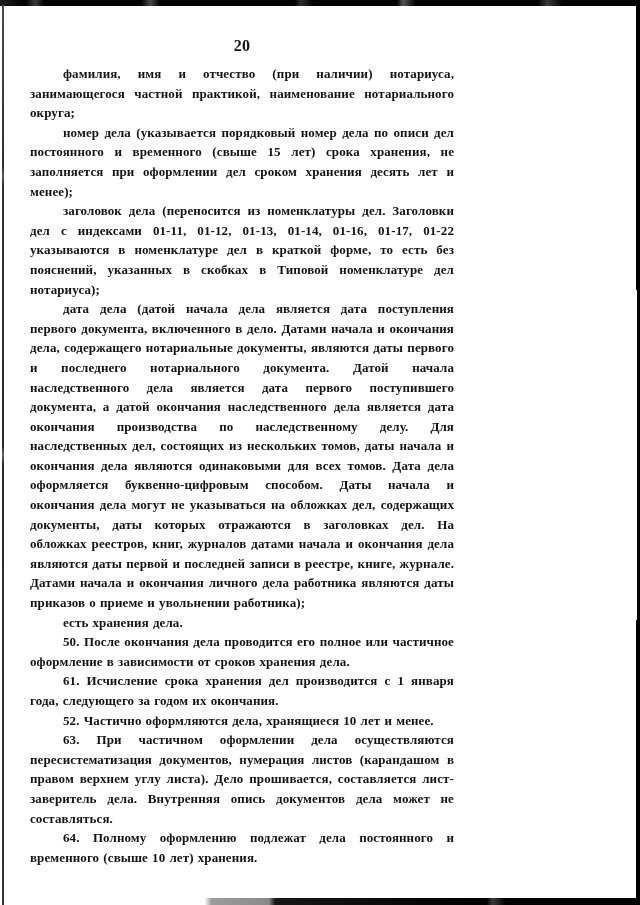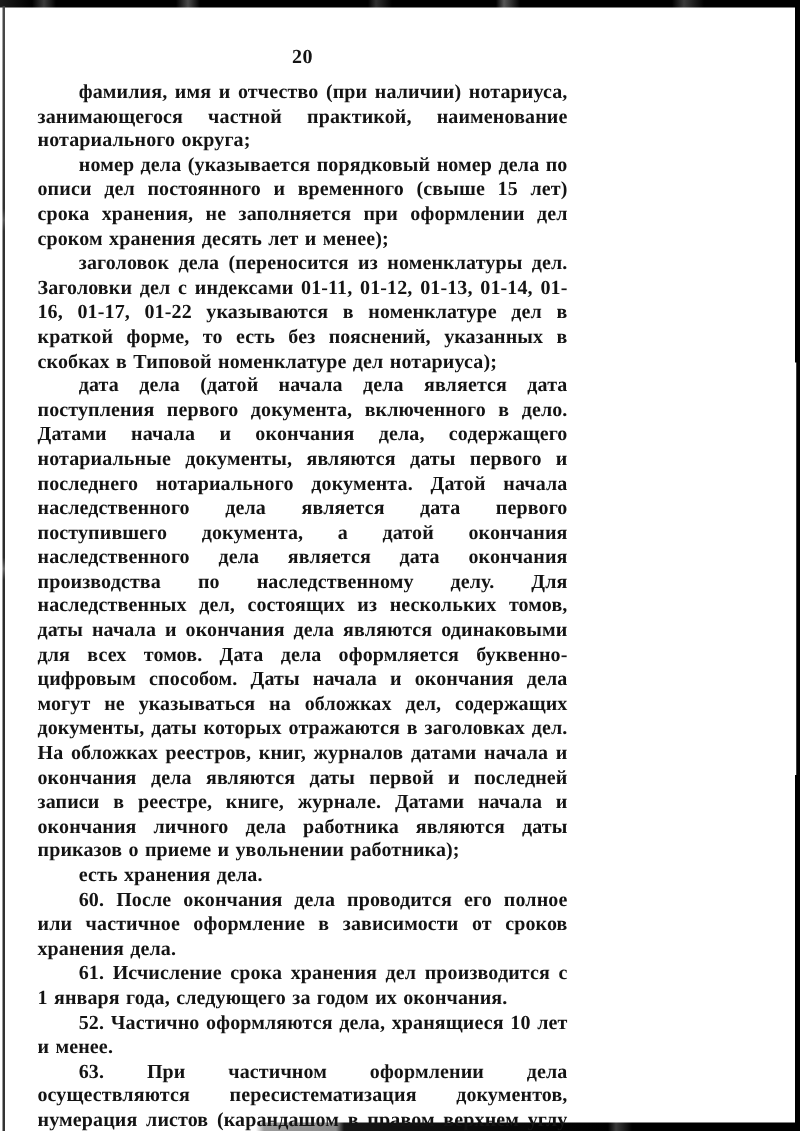--- a/index.html
+++ b/index.html
@@ -67,21 +67,21 @@
   }
   .page-number {
     text-align: center;
     font-size: 16px;
     line-height: 19px;
     margin: 0 0 9px 0;
     letter-spacing: 0.3px;
   }
   .body-text p {
     margin: 0;
-    font-size: 16px;
+    font-size: 13px;
     line-height: 19.6px;
     text-align: justify;
     text-indent: 33px;
     letter-spacing: 0.1px;
     word-spacing: 0.06em;
   }
 </style>
 </head>
 <body>
 
@@ -91,18 +91,19 @@
 <div class="edge-bottom"></div>
 
 <div class="content">
   <div class="page-number">20</div>
   <div class="body-text">
     <p>фамилия, имя и отчество (при наличии) нотариуса, занимающегося частной практикой, наименование нотариального округа;</p>
     <p>номер дела (указывается порядковый номер дела по описи дел постоянного и временного (свыше 15 лет) срока хранения, не заполняется при оформлении дел сроком хранения десять лет и менее);</p>
     <p>заголовок дела (переносится из номенклатуры дел. Заголовки дел с индексами 01-11, 01-12, 01-13, 01-14, 01-16, 01-17, 01-22 указываются в номенклатуре дел в краткой форме, то есть без пояснений, указанных в скобках в Типовой номенклатуре дел нотариуса);</p>
     <p>дата дела (датой начала дела является дата поступления первого документа, включенного в дело. Датами начала и окончания дела, содержащего нотариальные документы, являются даты первого и последнего нотариального документа. Датой начала наследственного дела является дата первого поступившего документа, а датой окончания наследственного дела является дата окончания производства по наследственному делу. Для наследственных дел, состоящих из нескольких томов, даты начала и окончания дела являются одинаковыми для всех томов. Дата дела оформляется буквенно-цифровым способом. Даты начала и окончания дела могут не указываться на обложках дел, содержащих документы, даты которых отражаются в заголовках дел. На обложках реестров, книг, журналов датами начала и окончания дела являются даты первой и последней записи в реестре, книге, журнале. Датами начала и окончания личного дела работника являются даты приказов о приеме и увольнении работника);</p>
     <p>есть хранения дела.</p>
-    <p>60. После окончания дела проводится его полное или частичное оформление в зависимости от сроков хранения дела.</p>
+    <p>50. После окончания дела проводится его полное или частичное оформление в зависимости от сроков хранения дела.</p>
     <p>61. Исчисление срока хранения дел производится с 1 января года, следующего за годом их окончания.</p>
     <p>52. Частично оформляются дела, хранящиеся 10 лет и менее.</p>
     <p>63. При частичном оформлении дела осуществляются пересистематизация документов, нумерация листов (карандашом в правом верхнем углу листа). Дело прошивается, составляется лист-заверитель дела. Внутренняя опись документов дела может не составляться.</p>
+    <p>64. Полному оформлению подлежат дела постоянного и временного (свыше 10 лет) хранения.</p>
   </div>
 </div>
 
 </body></html>

